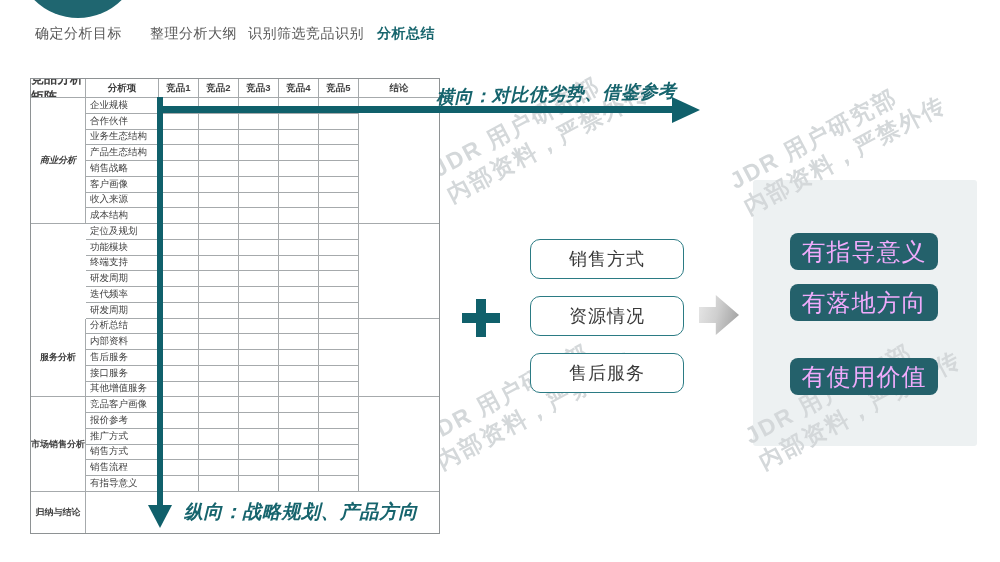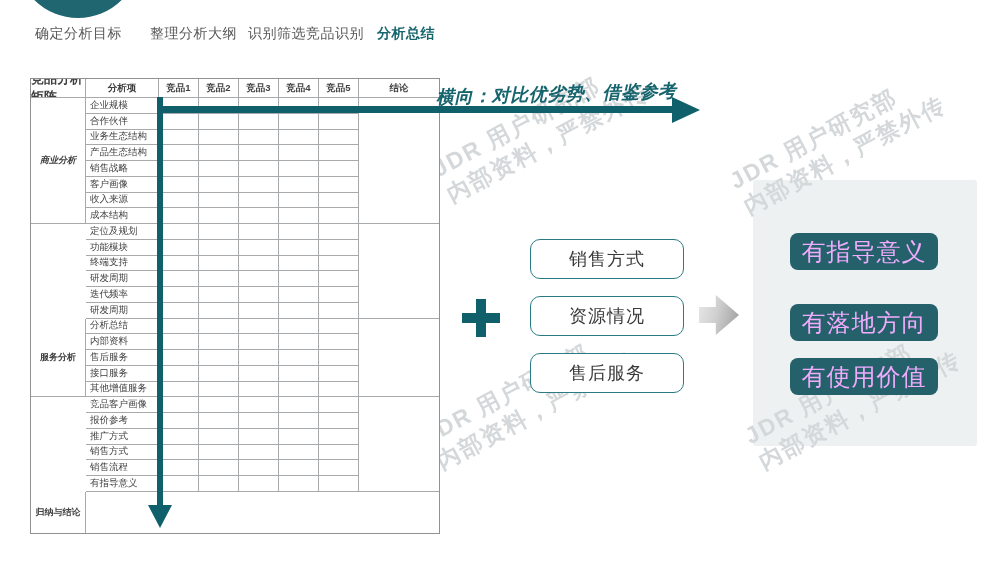--- a/index.html
+++ b/index.html
@@ -227,20 +227,21 @@
       <div class="cell " style="grid-area: 19 / 5;"></div>
       <div class="cell " style="grid-area: 19 / 6;"></div>
       <div class="cell " style="grid-area: 19 / 7;"></div>
       <div class="cell item" style="grid-area: 20 / 2;">其他增值服务</div>
       <div class="cell " style="grid-area: 20 / 3;"></div>
       <div class="cell " style="grid-area: 20 / 4;"></div>
       <div class="cell " style="grid-area: 20 / 5;"></div>
       <div class="cell " style="grid-area: 20 / 6;"></div>
       <div class="cell " style="grid-area: 20 / 7;"></div>
       <div class="cell no-r" style="grid-area: 16 / 8 / span 5;"></div>
+      <div class="cell grp" style="grid-area: 21 / 1 / span 6;">市场销售分析</div>
       <div class="cell item" style="grid-area: 21 / 2;">竞品客户画像</div>
       <div class="cell " style="grid-area: 21 / 3;"></div>
       <div class="cell " style="grid-area: 21 / 4;"></div>
       <div class="cell " style="grid-area: 21 / 5;"></div>
       <div class="cell " style="grid-area: 21 / 6;"></div>
       <div class="cell " style="grid-area: 21 / 7;"></div>
       <div class="cell item" style="grid-area: 22 / 2;">报价参考</div>
       <div class="cell " style="grid-area: 22 / 3;"></div>
       <div class="cell " style="grid-area: 22 / 4;"></div>
       <div class="cell " style="grid-area: 22 / 5;"></div>
@@ -274,33 +275,34 @@
       <div class="cell grp no-b" style="grid-area: 27 / 1;">归纳与结论</div>
       <div class="cell no-r no-b" style="grid-area: 27 / 2 / auto / span 7;"></div>
     </div>
 
   <div class="v-arrow-shaft"></div>
   <div class="v-arrow-head"></div>
   <div class="h-arrow-shaft"></div>
   <div class="h-arrow-head"></div>
 
   <div class="h-label">横向：对比优劣势、借鉴参考</div>
+  <div class="v-label">纵向：战略规划、产品方向</div>
 
   <div class="plus">
     <div class="pbar-h"></div>
     <div class="pbar-v"></div>
   </div>
 
   <div id="midboxes">
       <div class="mid-box" style="top: 239px;">销售方式</div>
       <div class="mid-box" style="top: 296px;">资源情况</div>
       <div class="mid-box" style="top: 353px;">售后服务</div>
     </div>
 
   <div class="gray-arrow"></div>
 
   <div id="resultboxes">
       <div class="result-box" style="top: 233px;">有指导意义</div>
-      <div class="result-box" style="top: 304px;">有落地方向</div>
+      <div class="result-box" style="top: 284px;">有落地方向</div>
       <div class="result-box" style="top: 358px;">有使用价值</div>
     </div>
 
 </div>
 
 </body></html>

